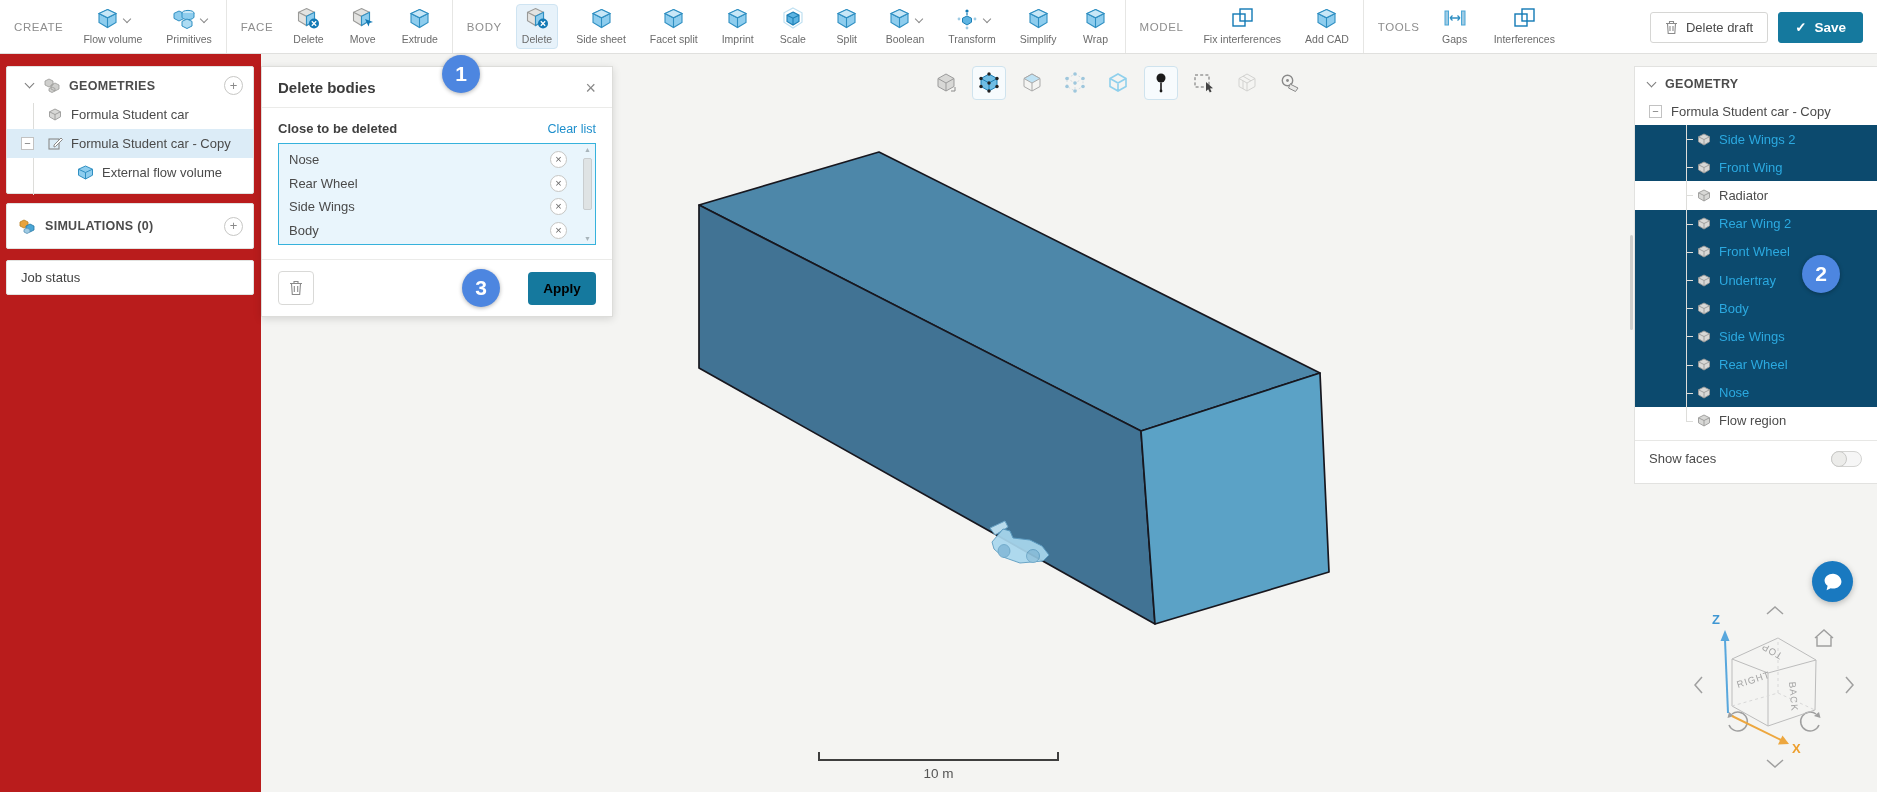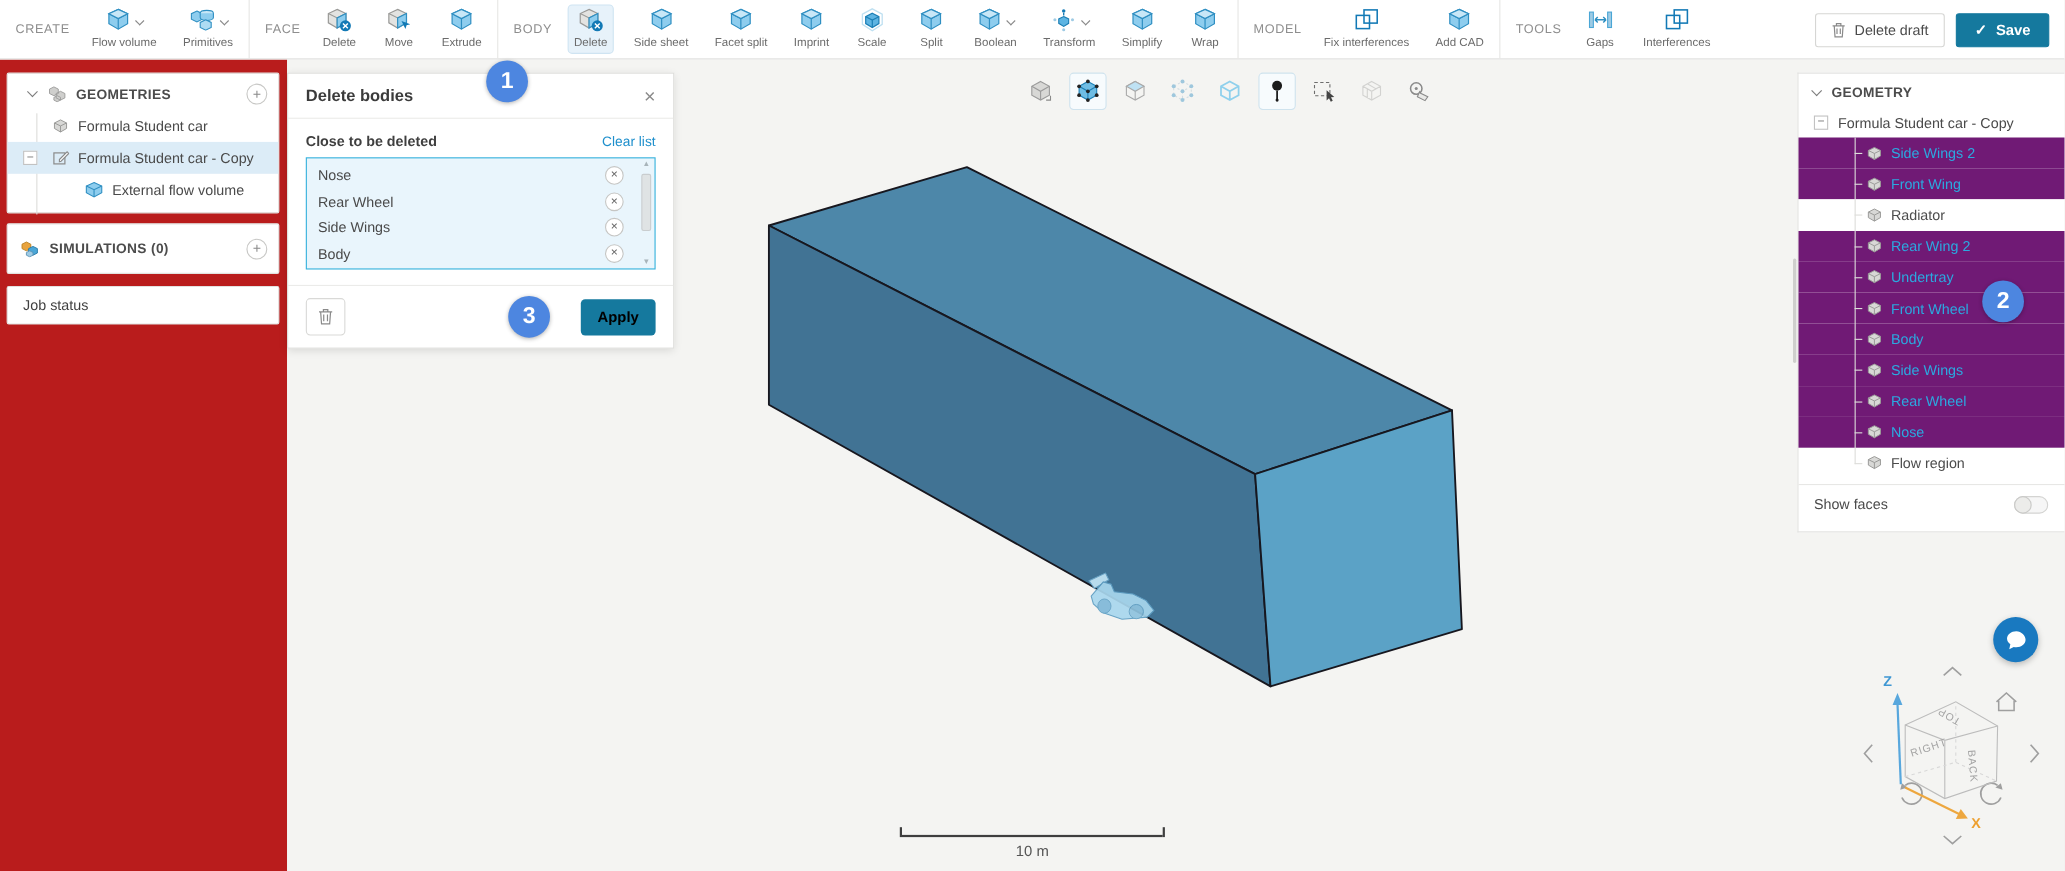--- a/index.html
+++ b/index.html
@@ -76,21 +76,21 @@
                  border:1px solid #e2e2e0; border-right:none; z-index:10; }
   .rp-scrollhint { position:absolute; left:-5px; top:168px; width:3px; height:95px; background:#cfcfcd; border-radius:2px; }
   .rp-header { display:flex; align-items:center; gap:10px; height:30px; padding:4px 0 0 13px;
                font-weight:bold; font-size:12.5px; letter-spacing:.3px; color:#4c4c4c; }
   .rp-root { display:flex; align-items:center; gap:9px; height:28px; padding-left:14px; font-size:13px; color:#4a4a4a; cursor:pointer; }
   .rp-items { position:relative; }
   .rp-items .guide-v { left:51px; top:0; height:297px; z-index:2; }
   .rp-item { position:relative; display:flex; align-items:center; gap:8px; height:28.2px; padding-left:62px;
              font-size:13px; color:#4c4c4c; cursor:pointer; }
   .rp-item::before { content:""; position:absolute; left:51px; top:50%; width:7px; border-top:1px solid #ddddda; }
-  .rp-item.hl { background:#701a75; color:#2BA9E0; }
+  .rp-item.hl { background:#0c4a6e; color:#2BA9E0; }
   .rp-footer { display:flex; align-items:center; justify-content:space-between; height:36px; margin-top:5px;
                border-top:1px solid #e7e7e5; padding:0 15px 0 14px; font-size:13px; color:#4a4a4a; }
   .toggle { width:31px; height:16px; border-radius:9px; background:#f6f6f6; border:1px solid #d4d4d2; position:relative; cursor:pointer; }
   .toggle .knob { position:absolute; left:-1px; top:-1px; width:16px; height:16px; border-radius:50%;
                   background:#ececea; border:1px solid #c9c9c7; }
 
   
   .dialog { position:absolute; left:261px; top:12px; width:352px; background:#fff; border:1px solid #ddddda;
             box-shadow:0 2px 8px rgba(0,0,0,.13); z-index:20; }
   .dlg-header { display:flex; align-items:center; justify-content:space-between; padding:12px 16px 11px; border-bottom:1px solid #ebebe9; }
@@ -612,30 +612,30 @@
             </span>
             <span>Rear Wing 2</span>
           </div>
           <div class="rp-item hl">
             <span>
               <svg width="14" height="13" viewBox="0 0 14 13" style="display:block">
                 <path d="M7 1l5.5 2.8v5L7 12 1.5 8.8v-5z" fill="#d8d8d6" stroke="#9a9a98" stroke-width=".9"></path>
                 <path d="M1.5 3.8L7 6.5l5.5-2.7M7 6.5V12" stroke="#9a9a98" stroke-width=".9" fill="none"></path>
               </svg>
             </span>
+            <span>Front Wheel</span>
+          </div>
+          <div class="rp-item hl">
+            <span>
+              <svg width="14" height="13" viewBox="0 0 14 13" style="display:block">
+                <path d="M7 1l5.5 2.8v5L7 12 1.5 8.8v-5z" fill="#d8d8d6" stroke="#9a9a98" stroke-width=".9"></path>
+                <path d="M1.5 3.8L7 6.5l5.5-2.7M7 6.5V12" stroke="#9a9a98" stroke-width=".9" fill="none"></path>
+              </svg>
+            </span>
             <span>Undertray</span>
-          </div>
-          <div class="rp-item hl">
-            <span>
-              <svg width="14" height="13" viewBox="0 0 14 13" style="display:block">
-                <path d="M7 1l5.5 2.8v5L7 12 1.5 8.8v-5z" fill="#d8d8d6" stroke="#9a9a98" stroke-width=".9"></path>
-                <path d="M1.5 3.8L7 6.5l5.5-2.7M7 6.5V12" stroke="#9a9a98" stroke-width=".9" fill="none"></path>
-              </svg>
-            </span>
-            <span>Front Wheel</span>
           </div>
           <div class="rp-item hl">
             <span>
               <svg width="14" height="13" viewBox="0 0 14 13" style="display:block">
                 <path d="M7 1l5.5 2.8v5L7 12 1.5 8.8v-5z" fill="#d8d8d6" stroke="#9a9a98" stroke-width=".9"></path>
                 <path d="M1.5 3.8L7 6.5l5.5-2.7M7 6.5V12" stroke="#9a9a98" stroke-width=".9" fill="none"></path>
               </svg>
             </span>
             <span>Body</span>
           </div>

